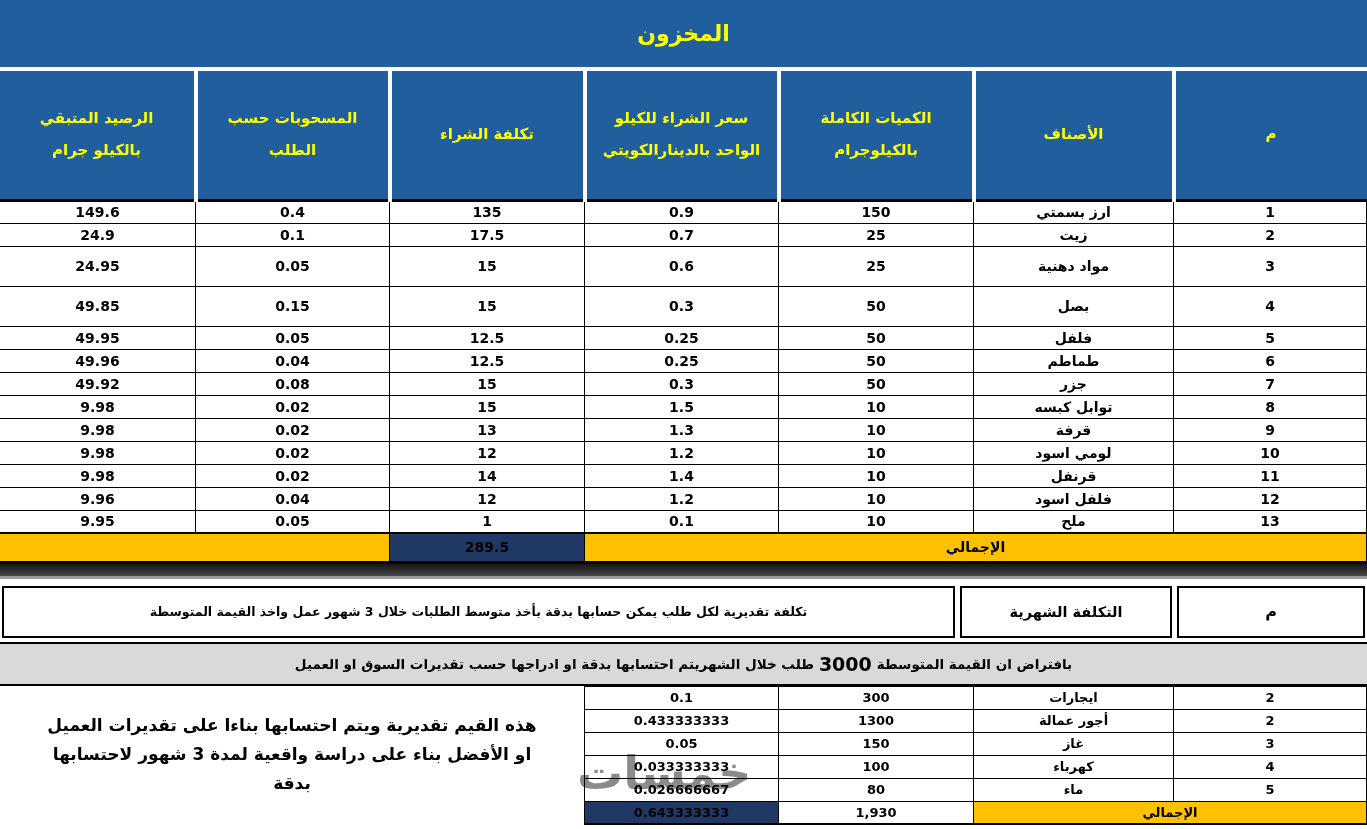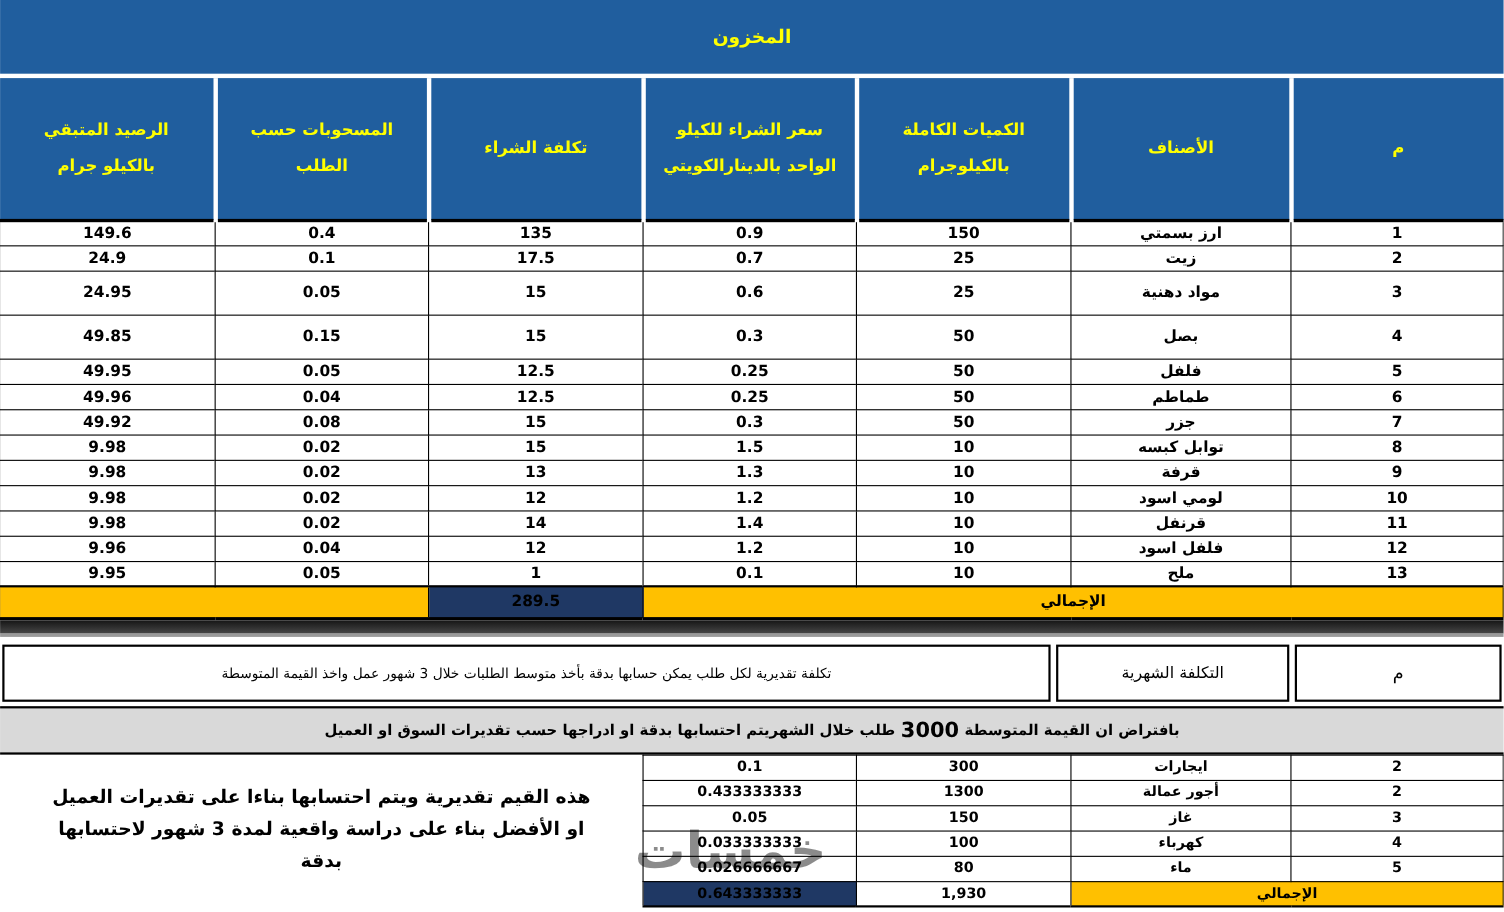--- a/index.html
+++ b/index.html
@@ -14,21 +14,21 @@
   }
   .page { width: 1367px; height: 829px; }
 
   
   .titlebar {
     height: 67px;
     background: var(--header-blue, #205E9E);
     display: flex; align-items: center; justify-content: center;
     margin-bottom: 4px;
   }
-  .title-text { color: var(--header-yellow, #FFFF00); font-weight: bold; font-size: 17px; }
+  .title-text { color: var(--header-yellow, #FFFF00); font-weight: bold; font-size: 22px; }
 
   
   table.inv { width: 1367px; border-collapse: collapse; table-layout: fixed; }
   table.inv th {
     background: var(--header-blue, #205E9E);
     color: var(--header-yellow, #FFFF00);
     font-weight: bold; font-size: 15px;
     height: 129px; line-height: 2.1;
     vertical-align: middle; text-align: center;
     border-bottom: 3px solid #000;
@@ -60,21 +60,21 @@
     background: linear-gradient(#161616, #474747);
     border-bottom: 3px solid #9a9a9a;
     margin-bottom: 3px;
   }
 
   
   .oc-header { display: flex; gap: 5px; height: 60px; padding: 4px 2px; }
   .oc-box {
     border: 2px solid #000; background: #fff;
     display: flex; align-items: center; justify-content: center;
-    text-align: center; font-weight: normal; color: #000;
+    text-align: center; font-weight: bold; color: #000;
   }
   .oc-no { width: 188px; font-size: 16px; }
   .oc-title { width: 196px; font-size: 19px; }
   .oc-monthly { width: 212px; font-size: 14.5px; }
   .oc-note { flex: 1; font-size: 12.5px; padding: 0 6px; }
 
   
   .band {
     height: 44px;
     background: var(--band-gray, #D9D9D9);

